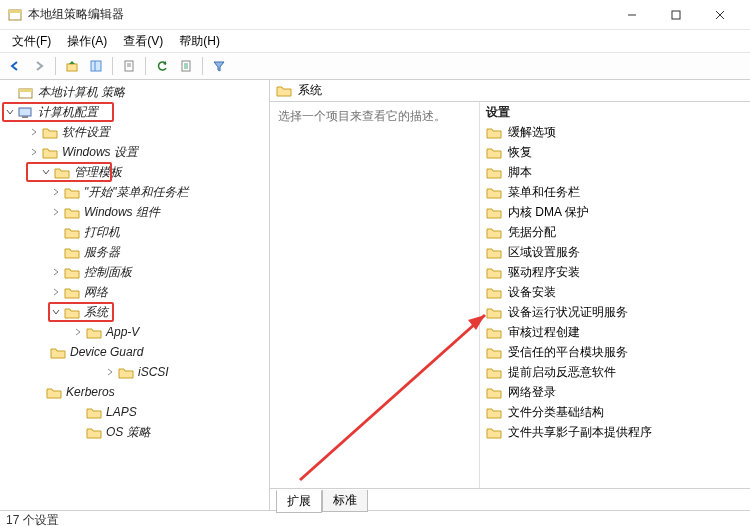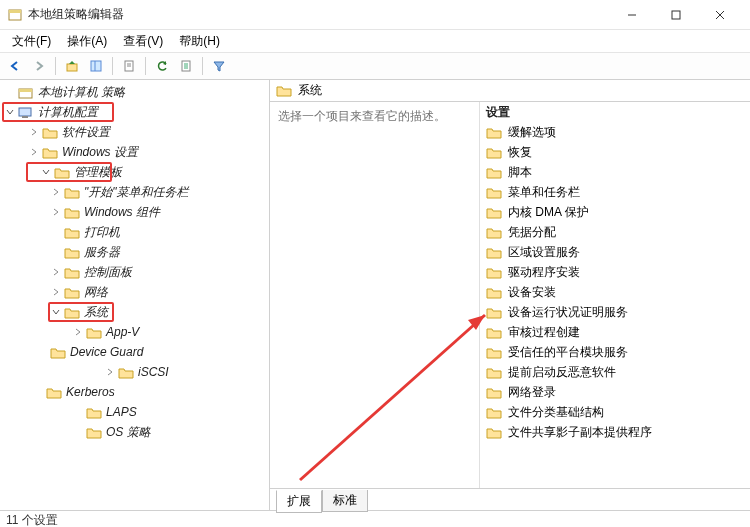--- a/index.html
+++ b/index.html
@@ -522,19 +522,19 @@
       </div>
     </div>
     <div class="tabstrip">
       <div class="tab active">扩展</div>
       <div class="tab">标准</div>
     </div>
   </div>
 </div>
 
 <div class="statusbar">
-  <span>11 个设置</span>
+  <span>17 个设置</span>
 </div>
 
 <svg class="arrow" style="left:290px; top:300px;" width="220" height="190">
   <line x1="10" y1="180" x2="195" y2="15" stroke="#e53935" stroke-width="3"></line>
   <polygon points="195,15 178,20 186,30" fill="#e53935"></polygon>
 </svg>
 
 </body></html>

